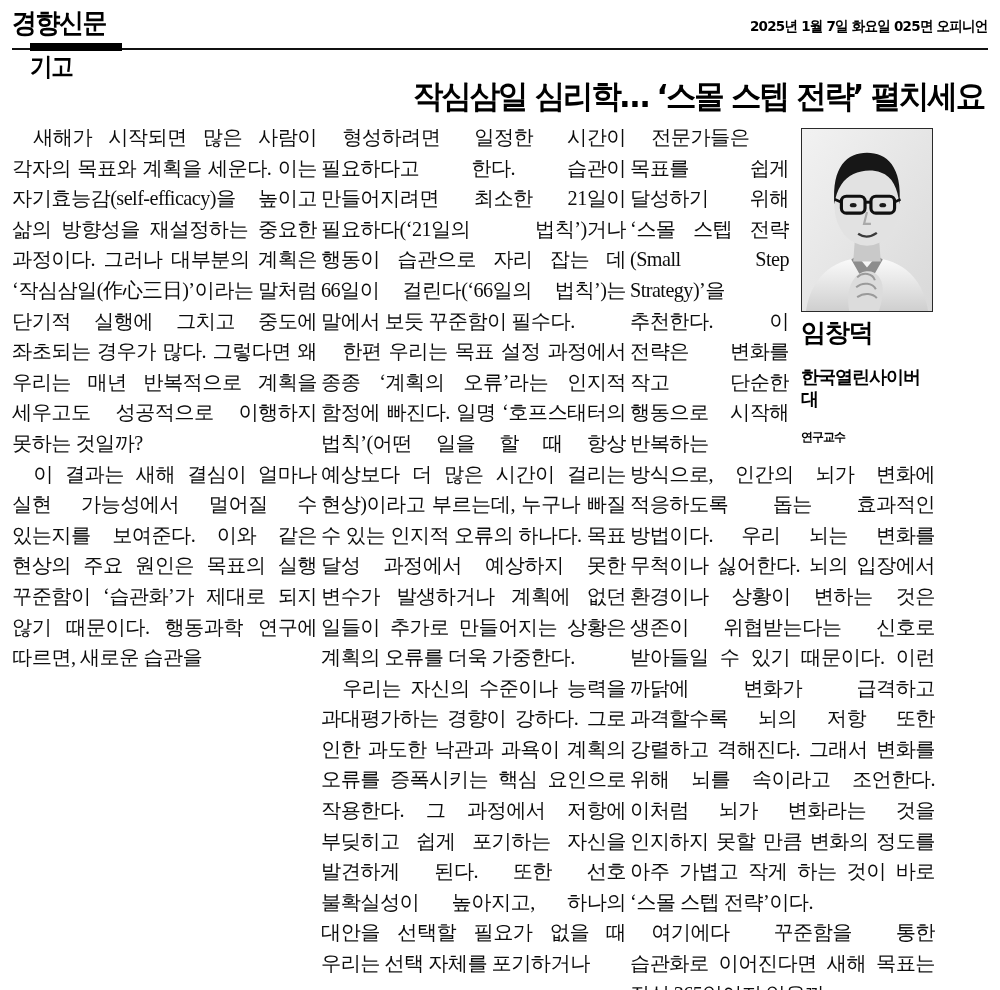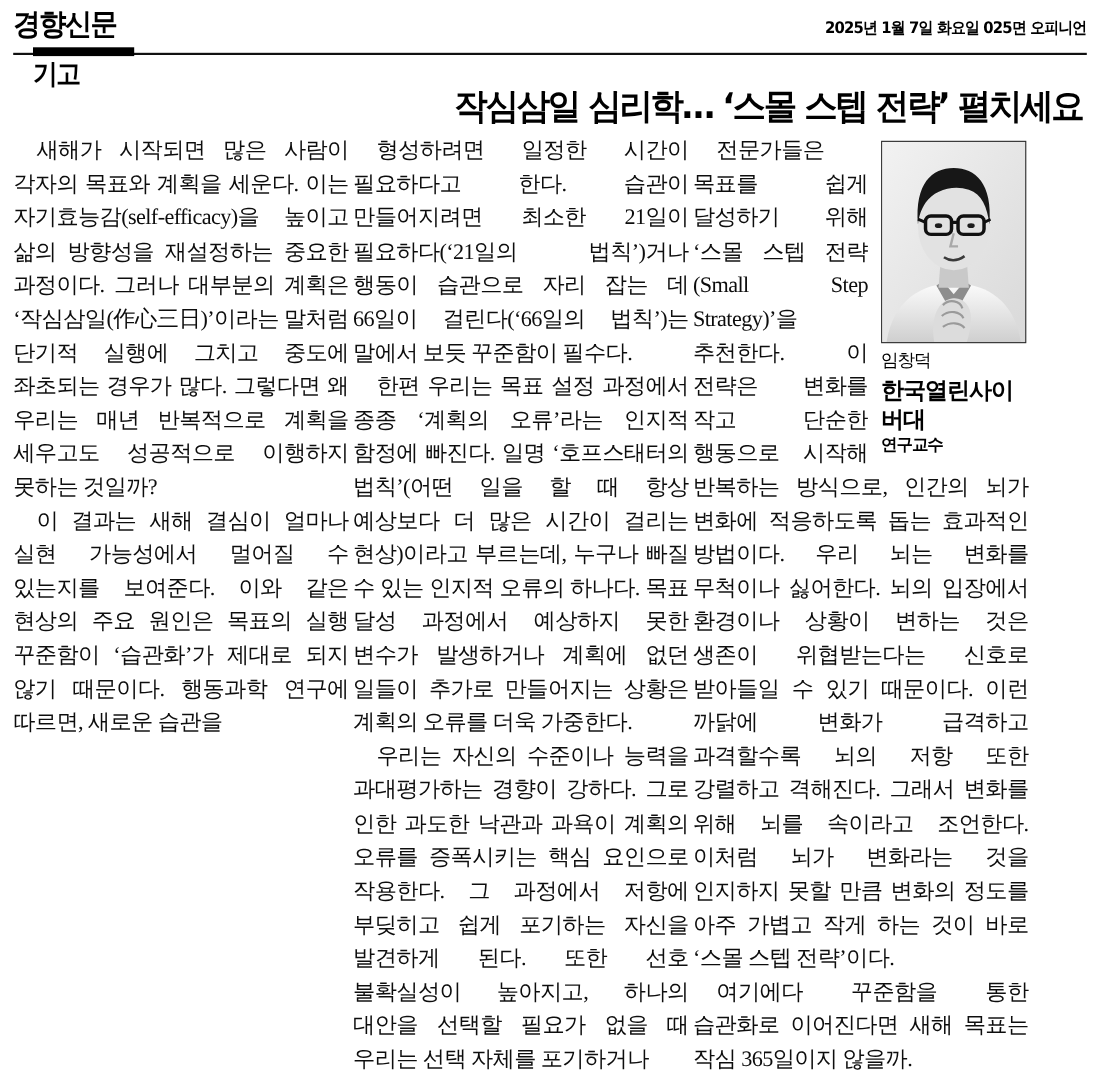--- a/index.html
+++ b/index.html
@@ -130,40 +130,41 @@
     overflow:hidden;
     box-sizing:border-box;
   }
   .photo svg{display:block;width:100%;height:100%;}
   .byline{
     margin-top:7px;
     font-family:"DejaVu Sans","Liberation Sans",sans-serif;
     color:#000;
   }
   .byline .name{
-    font-weight:400;
-    font-size:16px;
+    font-weight:700;
+    font-size:25px;
     letter-spacing:-1.1px;
     line-height:1.15;
     display:block;
   }
   .byline .affil{
     font-weight:700;
-    font-size:21px;
+    font-size:18px;
     letter-spacing:-1.0px;
     line-height:1.22;
     display:block;
-    margin-top:6px;
+    margin-top:18px;
   }
   .byline .role{
     font-weight:700;
-    font-size:15px;
+    font-size:12px;
     letter-spacing:-1.0px;
     line-height:1.22;
     display:block;
+    margin-top:20px;
   }
 </style>
 </head>
 <body>
 
 <div class="page">
 
   <div class="masthead">
     <div class="masthead-logo">경향신문</div>
     <div class="masthead-meta">2025년 1월 7일 화요일 025면 오피니언</div>

